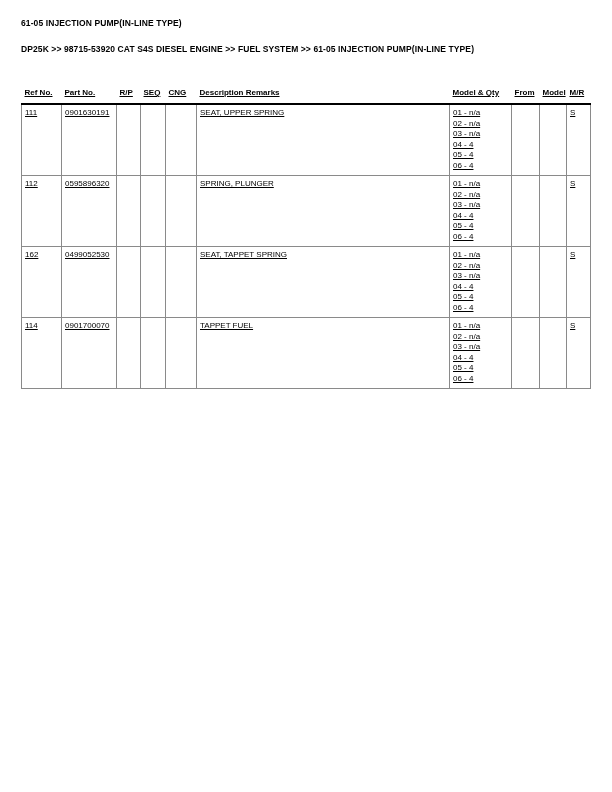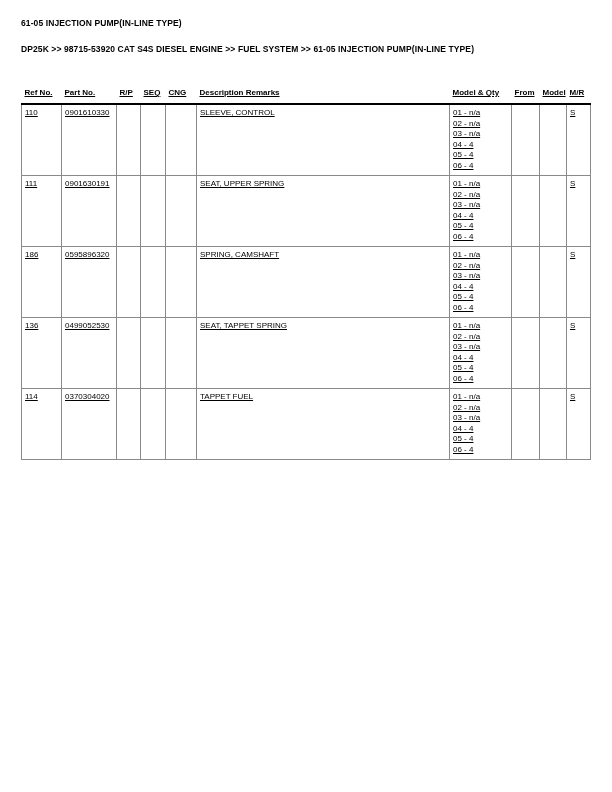--- a/index.html
+++ b/index.html
@@ -92,98 +92,79 @@
         <th>CNG</th>
         <th>Description Remarks</th>
         <th>Model &amp; Qty</th>
         <th>From</th>
         <th>Model</th>
         <th>M/R</th>
       </tr>
     </thead>
     <tbody>
         <tr>
-          <td>110</td>
-          <td>0901610330</td>
-          <td></td>
-          <td></td>
-          <td></td>
-          <td>SLEEVE, CONTROL</td>
-          <td>
-            <div class="mq-line">01 - n/a</div>
-            <div class="mq-line">02 - n/a</div>
-            <div class="mq-line">03 - n/a</div>
-            <div class="mq-line">04 - 4</div>
-            <div class="mq-line">05 - 4</div>
-            <div class="mq-line">06 - 4</div>
-          </td>
-          <td></td>
-          <td></td>
-          <td>S</td>
-        </tr>
-        <tr>
           <td>111</td>
           <td>0901630191</td>
           <td></td>
           <td></td>
           <td></td>
           <td>SEAT, UPPER SPRING</td>
           <td>
             <div class="mq-line">01 - n/a</div>
             <div class="mq-line">02 - n/a</div>
             <div class="mq-line">03 - n/a</div>
             <div class="mq-line">04 - 4</div>
             <div class="mq-line">05 - 4</div>
             <div class="mq-line">06 - 4</div>
           </td>
           <td></td>
           <td></td>
           <td>S</td>
         </tr>
         <tr>
-          <td>186</td>
+          <td>112</td>
           <td>0595896320</td>
           <td></td>
           <td></td>
           <td></td>
-          <td>SPRING, CAMSHAFT</td>
+          <td>SPRING, PLUNGER</td>
           <td>
             <div class="mq-line">01 - n/a</div>
             <div class="mq-line">02 - n/a</div>
             <div class="mq-line">03 - n/a</div>
             <div class="mq-line">04 - 4</div>
             <div class="mq-line">05 - 4</div>
             <div class="mq-line">06 - 4</div>
           </td>
           <td></td>
           <td></td>
           <td>S</td>
         </tr>
         <tr>
-          <td>136</td>
+          <td>162</td>
           <td>0499052530</td>
           <td></td>
           <td></td>
           <td></td>
           <td>SEAT, TAPPET SPRING</td>
           <td>
             <div class="mq-line">01 - n/a</div>
             <div class="mq-line">02 - n/a</div>
             <div class="mq-line">03 - n/a</div>
             <div class="mq-line">04 - 4</div>
             <div class="mq-line">05 - 4</div>
             <div class="mq-line">06 - 4</div>
           </td>
           <td></td>
           <td></td>
           <td>S</td>
         </tr>
         <tr>
           <td>114</td>
-          <td>0370304020</td>
+          <td>0901700070</td>
           <td></td>
           <td></td>
           <td></td>
           <td>TAPPET FUEL</td>
           <td>
             <div class="mq-line">01 - n/a</div>
             <div class="mq-line">02 - n/a</div>
             <div class="mq-line">03 - n/a</div>
             <div class="mq-line">04 - 4</div>
             <div class="mq-line">05 - 4</div>

